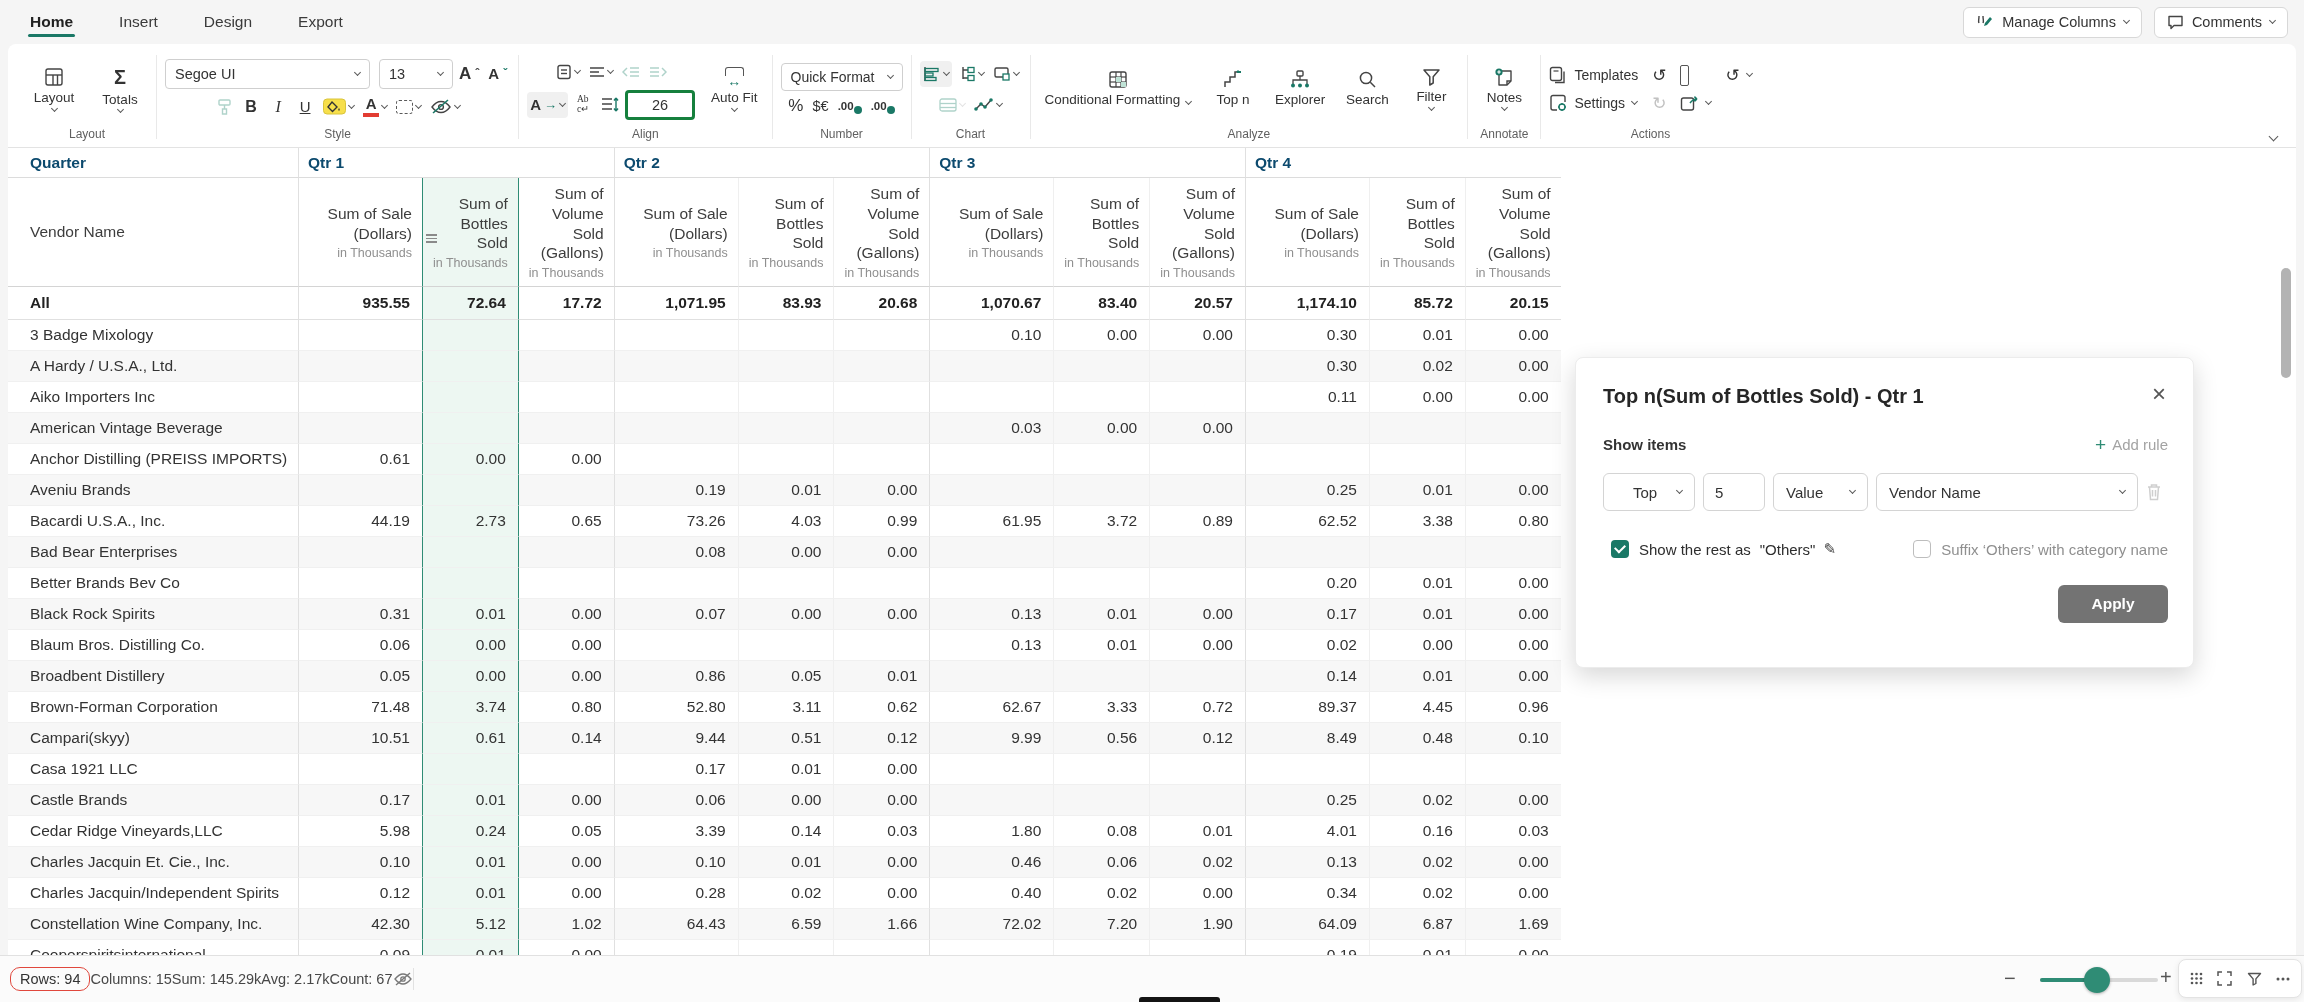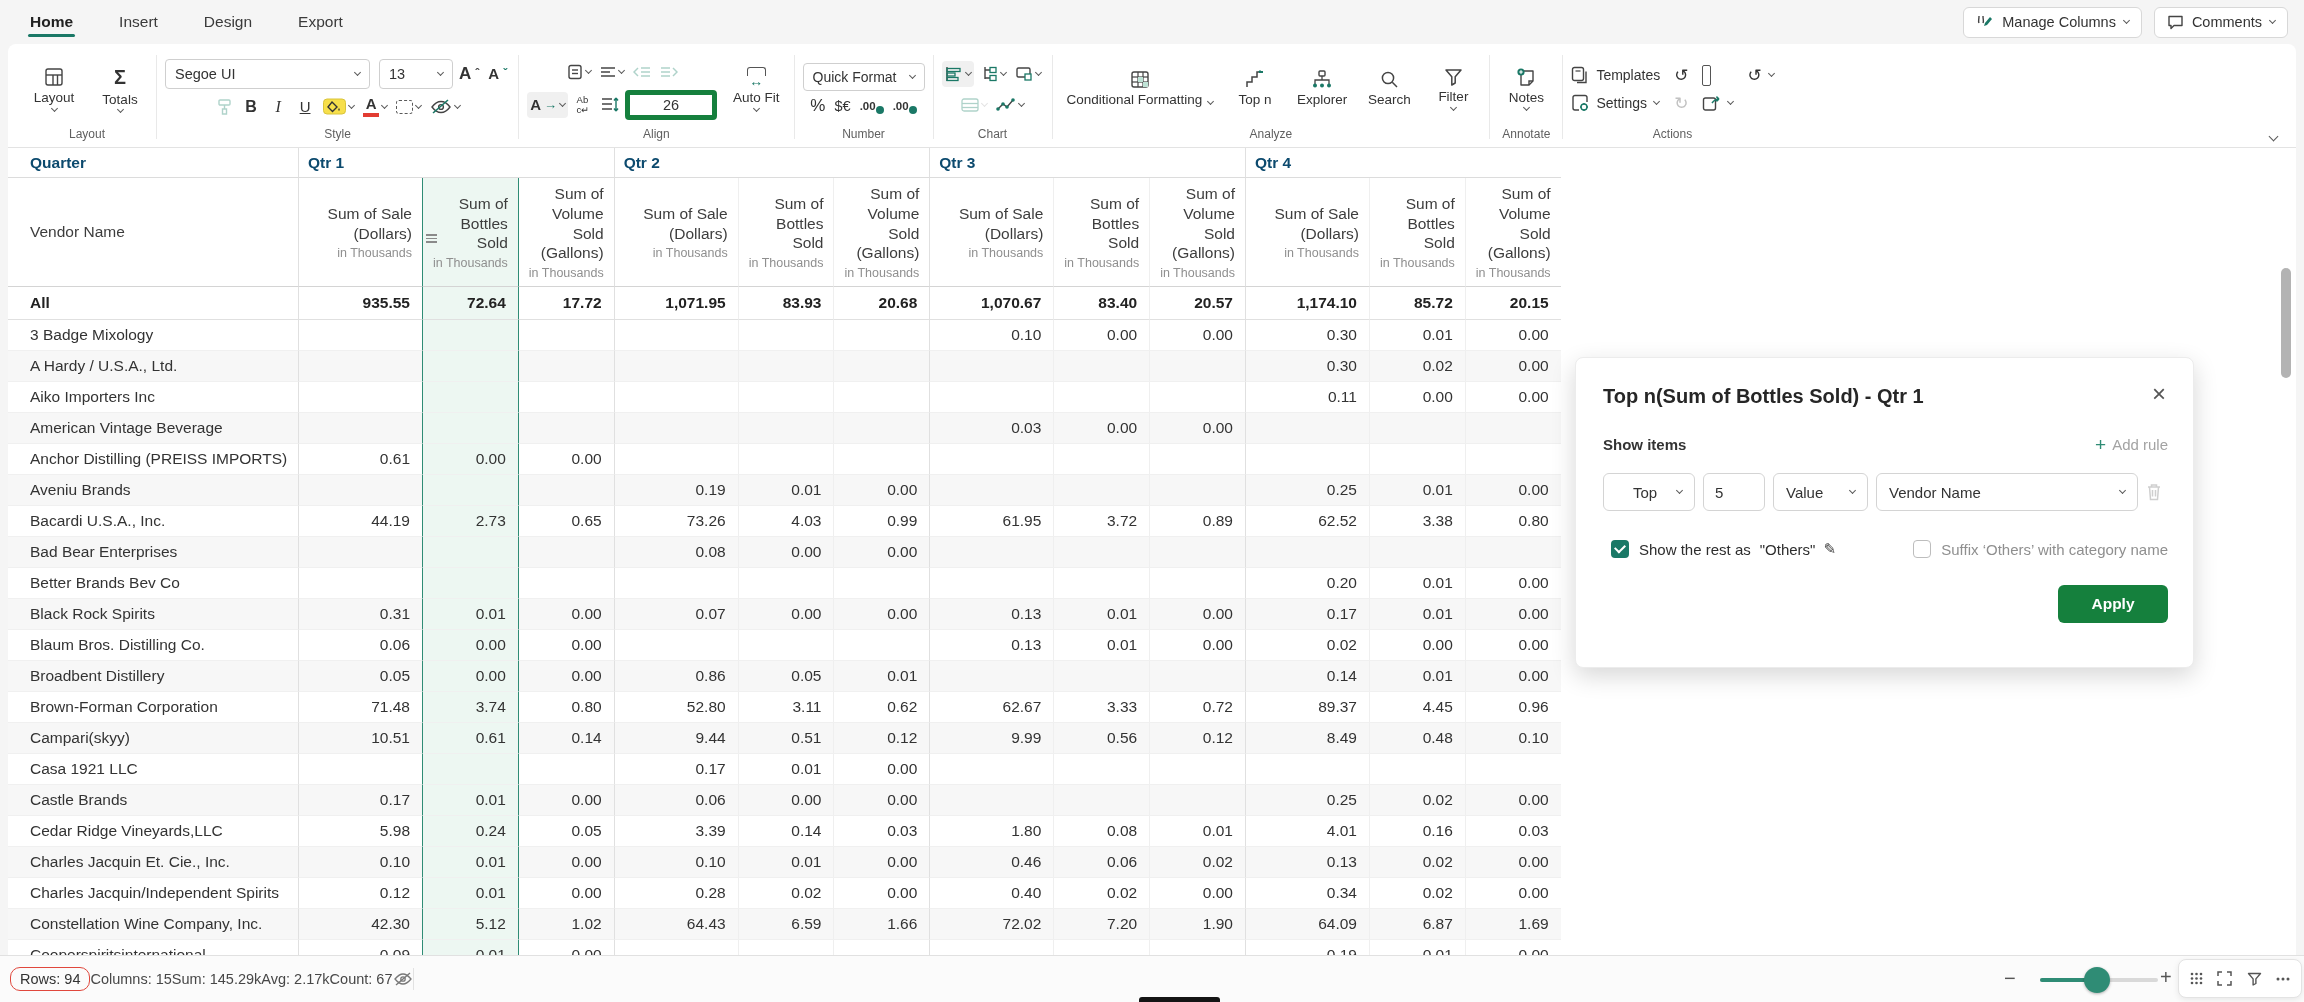--- a/index.html
+++ b/index.html
@@ -38,22 +38,22 @@
   svg.ic { display:block; }
 
   .biglbl2 { line-height:1.15; text-align:center; }
   .bI { font-weight:700; font-size:16px; }
   .iI { font-style:italic; font-size:16px; font-family:"Liberation Serif",serif; }
   .uU { text-decoration:underline; font-size:15px; }
   .fontA { font-size:15px; font-weight:600; line-height:1; }
   .redbar { width:16px; height:4px; background:#E23C32; margin-top:2px; }
   .dashbox { width:17px; height:14px; border:1.6px dashed #5a5a5a; border-radius:3px; }
   .supmark { font-size:12px; color:#1A7866; font-weight:700; margin-left:1px; }
-  .wrapic { font-size:9.5px; line-height:1.05; color:#333; text-align:left; }
-  .numin { width:92px; height:30px; border:5px solid #15803d; border-radius:4px; display:flex; align-items:center; justify-content:center; font-size:14.5px; color:#333; }
+  .wrapic { font-size:9.5px; line-height:1.05; color:#333; text-align:left;font-family:Liberation Serif, serif; }
+  .numin { width:70px; height:30px; border:3px solid #15803d; border-radius:4px; display:flex; align-items:center; justify-content:center; font-size:14.5px; color:#333; }
   .bracket { width:19px; height:9px; border:1.5px solid #555; border-bottom:none; border-radius:3px 3px 0 0; }
   .dec { font-size:11.5px; font-weight:600; color:#333; position:relative; padding-right:8px; }
   .dec::after { content:""; position:absolute; right:0; bottom:-2px; width:8px; height:8px; border-radius:50%; background:#1A7866; }
   .collapse-chev { position:absolute; right:19px; bottom:7px; }
 
   .actgrid { display:grid; grid-template-columns:auto auto auto auto; grid-auto-rows:28px; column-gap:14px; align-items:center; }
   .actbtn { display:flex; align-items:center; gap:7px; font-size:14px; color:#333; }
   .ruler { width:9px; height:21px; border:1.5px solid #555; border-radius:2px; }
   .undoG { font-size:17px; color:#333; line-height:1; }
   .redoG { font-size:17px; color:#c2c2c2; line-height:1; }
@@ -98,21 +98,21 @@
   .cb { width:18px; height:18px; border-radius:4px; flex:none; position:relative; }
   .cb.on { background:#1A7866; }
   .cb.on::after { content:""; position:absolute; left:4px; top:4px; width:8px; height:5px; border-left:2px solid #fff; border-bottom:2px solid #fff; transform:rotate(-45deg); }
   .cb.off { border:1.5px solid #bdbdbd; background:#fff; }
   .cklbl { font-size:15px; color:#2d2d2d; margin-left:10px; }
   .ckq { margin-left:9px; }
   .pencil { font-size:15px; color:#444; margin-left:8px; }
   .suffixgrp { margin-left:auto; display:flex; align-items:center; }
   .suffixgrp .cklbl { color:#8f8f8f; }
   .dlg-applyrow { margin-top:27px; display:flex; justify-content:flex-end; }
-  .applybtn { width:110px; height:38px; background:#15803d; color:#fff; border:none; border-radius:6px; font-size:15.5px; font-weight:700; font-family:inherit; }
+  .applybtn { width:110px; height:38px; background:#737373; color:#fff; border:none; border-radius:6px; font-size:15.5px; font-weight:700; font-family:inherit; }
   .trash { color:#cfcfcf; }
 
   
   .statusbar { position:absolute; left:0; right:0; bottom:0; height:47px; background:#fbfbfb; border-top:1px solid #e1e1e1; font-size:14.5px; color:#474747; }
   .sb-left { position:absolute; left:10px; top:0; height:100%; display:flex; align-items:center; }
   .rows-badge { border:1.6px solid #E0473C; border-radius:10px; padding:3px 9px; color:#333; }
   .sb-div { width:1px; height:22px; background:#e2e2e2; }
   .zoom-minus { position:absolute; left:2004px; top:11px; font-size:20px; color:#555; }
   .zoom-plus  { position:absolute; left:2160px; top:10px; font-size:20px; color:#555; }
   .ztrack { position:absolute; left:2040px; top:22px; width:118px; height:4px; background:#d9d9d9; border-radius:2px; }

